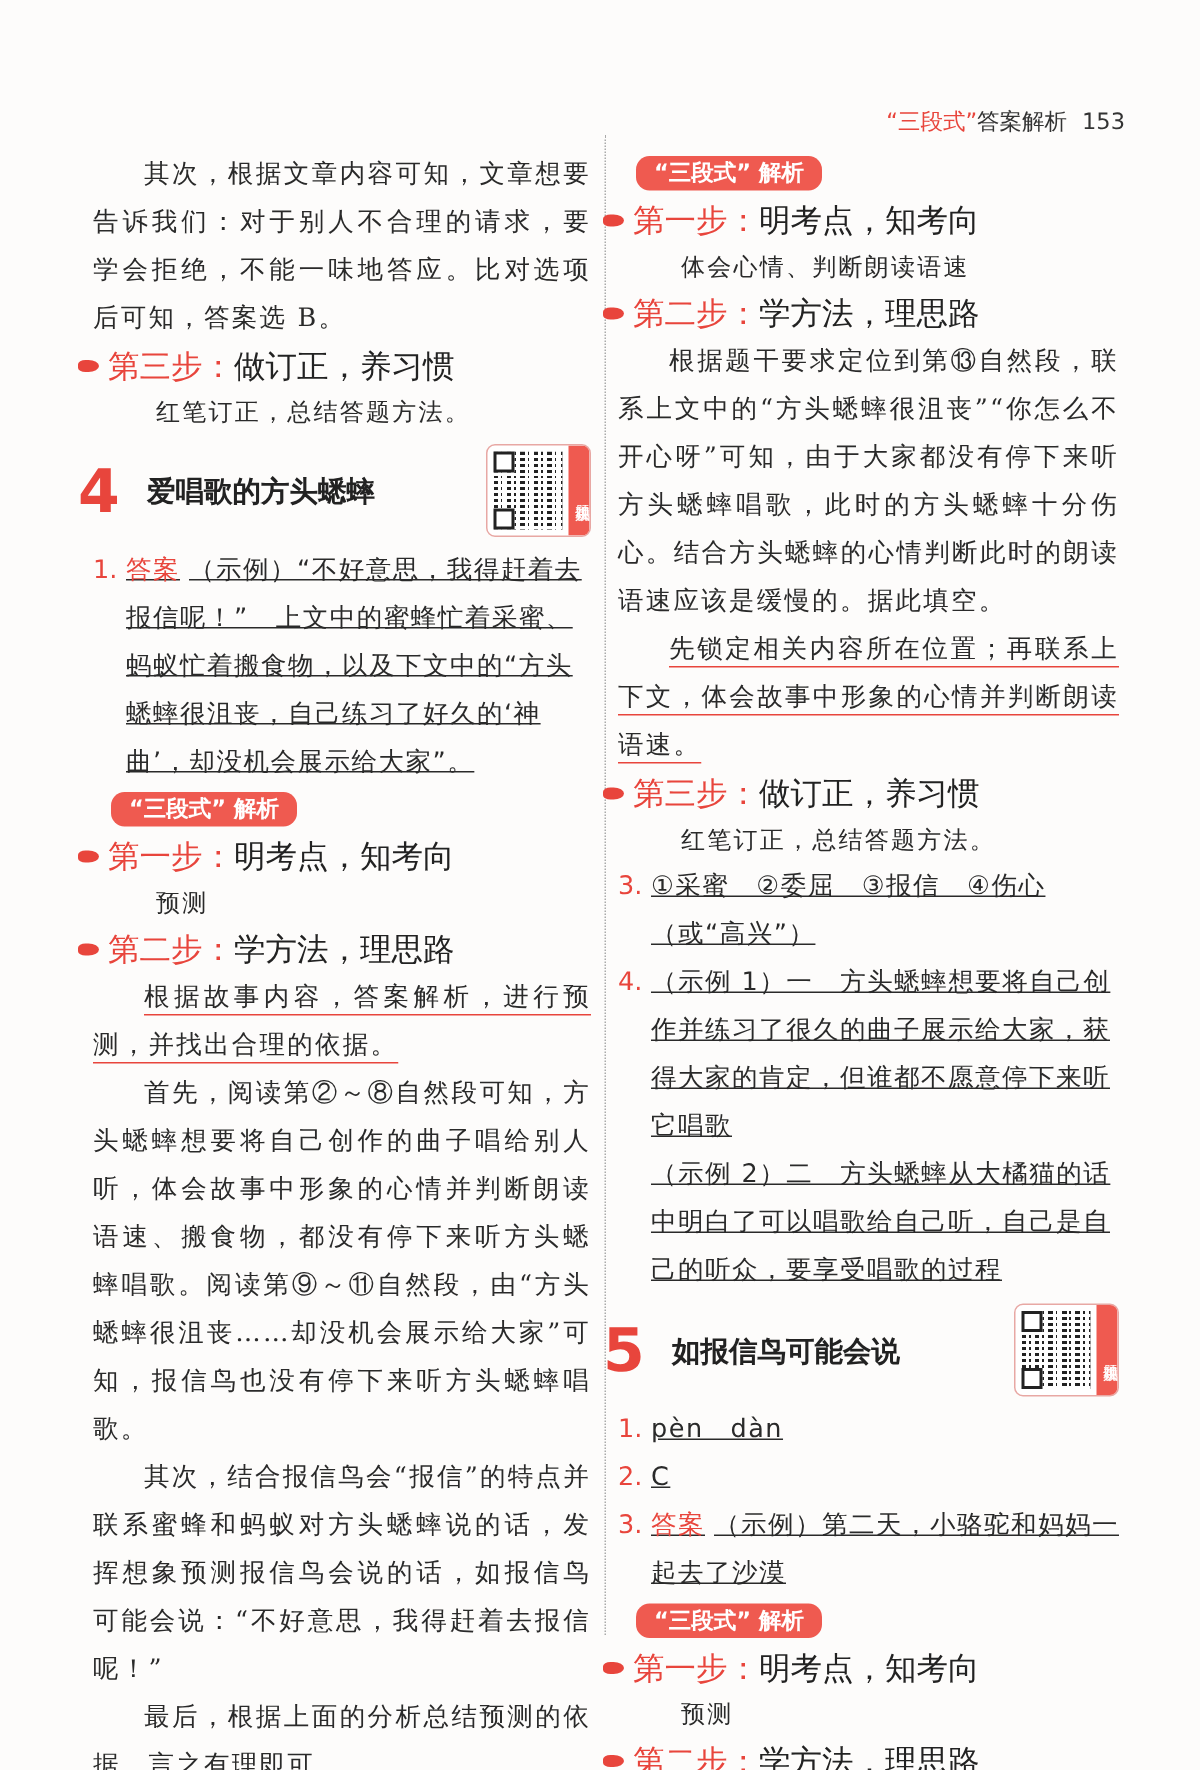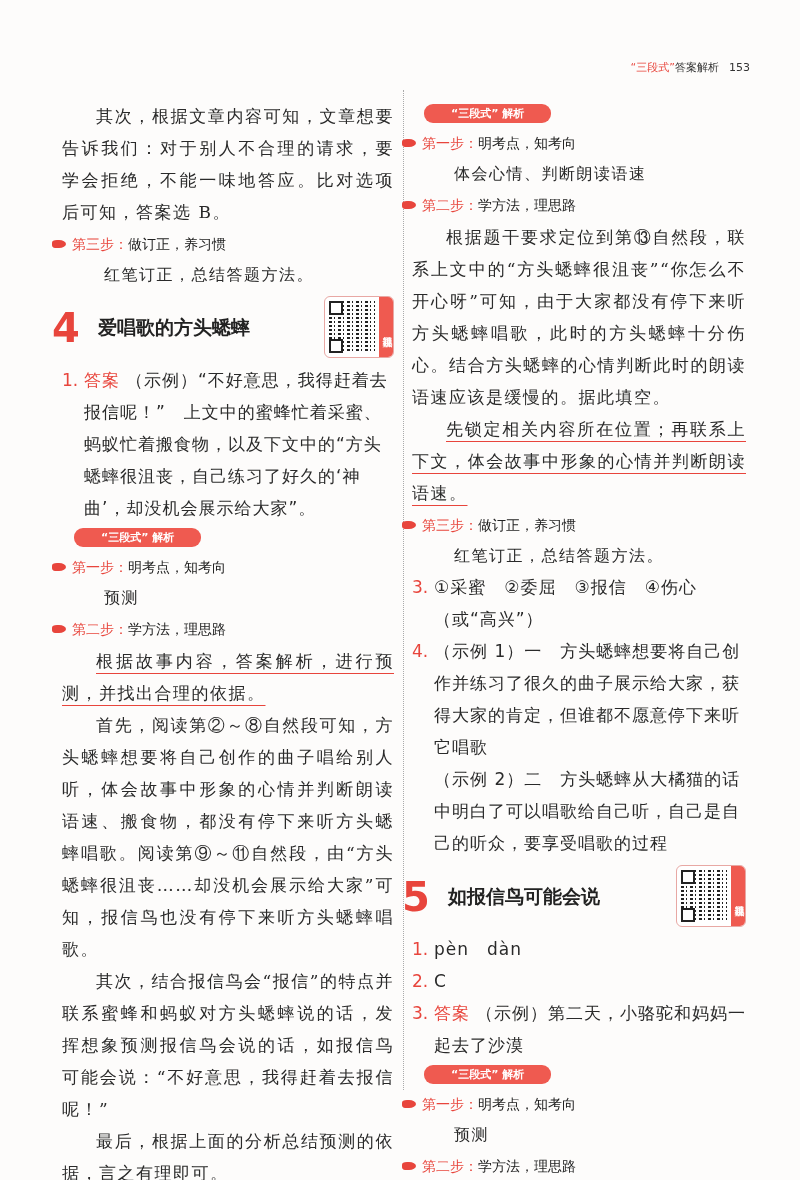--- a/index.html
+++ b/index.html
@@ -1,43 +1,43 @@
 <!DOCTYPE html>
 <html><head>
 <meta charset="utf-8">
 <style>
   * { box-sizing: border-box; margin: 0; padding: 0; }
   html, body { width: 800px; height: 1180px; background: #fdfcfb; overflow: hidden; }
   body { position: relative; font-family: "DejaVu Serif", "Liberation Serif", serif; color: #2a2a2a; }
 
-  .header { position: absolute; top: 60px; right: 50px; font-family: "DejaVu Sans", sans-serif; font-size: 11px; color: #333; }
+  .header { position: absolute; top: 72px; right: 50px; font-family: "DejaVu Sans", sans-serif; font-size: 15px; color: #333; }
   .header .red { color: #e8453c; }
   .header .pg { margin-left: 10px; }
 
   .col { position: absolute; top: 100px; }
   .col-left { left: 62px; width: 332px; }
   .col-right { left: 412px; width: 334px; }
   .divider { position: absolute; left: 403px; top: 90px; height: 1000px; border-left: 1px dotted #aaa; }
 
   .para { font-size: 17px; line-height: 32px; letter-spacing: 1.5px; text-align: justify; }
   .para.indent { text-indent: 2em; }
   .para.sub { padding-left: 42px; font-size: 16px; line-height: 30px; }
   .ul { text-decoration: underline; text-decoration-color: #e8453c; text-underline-offset: 6px; }
 
-  .step { font-family: "DejaVu Sans", sans-serif; font-size: 14px; line-height: 32px; display: flex; align-items: center; margin-left: -10px; }
+  .step { font-family: "DejaVu Sans", sans-serif; font-size: 21px; line-height: 32px; display: flex; align-items: center; margin-left: -10px; }
   .step .dot { display: inline-block; width: 14px; height: 8px; background: #e8453c; border-radius: 50% 70% 70% 50%; margin-right: 6px; }
   .step .lbl { color: #e8453c; }
   .step .txt { color: #222; }
 
-  .badge { display: inline-block; background: #ef5a50; color: #fff; font-family: "DejaVu Sans", sans-serif; font-size: 11px; font-weight: bold; padding: 2px 27px; border-radius: 9px; margin: 4px 4px 4px 12px; }
+  .badge { display: inline-block; background: #ef5a50; color: #fff; font-family: "DejaVu Sans", sans-serif; font-size: 15px; font-weight: bold; padding: 2px 12px; border-radius: 9px; margin: 4px 4px 4px 12px; }
 
   .ans { font-family: "DejaVu Sans", sans-serif; font-size: 17px; line-height: 32px; display: flex; }
   .ans .num { color: #e8453c; min-width: 22px; }
   .ans .tag { color: #e8453c; margin-right: 6px; }
-  .ans .body { flex: 1; letter-spacing: 1px; }
+  .ans .body { flex: 1; letter-spacing: 1px; text-decoration: underline; }
 
   .section { position: relative; display: flex; align-items: center; height: 64px; margin: 6px 0 4px; }
   .section .sn { font-family: "DejaVu Sans", sans-serif; font-weight: bold; font-size: 40px; color: #e8453c; margin-left: -10px; width: 46px; }
   .section .st { font-family: "DejaVu Sans", sans-serif; font-weight: bold; font-size: 19px; color: #222; }
   .qr { position: absolute; right: 0; top: 0; width: 70px; height: 62px; border: 1px solid #e8a8a4; border-radius: 6px; display: flex; overflow: hidden; background: #fff; }
   .qr .code { flex: 1; margin: 4px; background:
       repeating-linear-gradient(90deg, #222 0 3px, #fff 3px 5px, #222 5px 6px, #fff 6px 9px),
       repeating-linear-gradient(0deg, #fff 0 2px, transparent 2px 4px);
       background-blend-mode: lighten; position: relative; }
   .qr .code::before, .qr .code::after { content: ""; position: absolute; width: 10px; height: 10px; border: 2px solid #222; background: #fff; }

